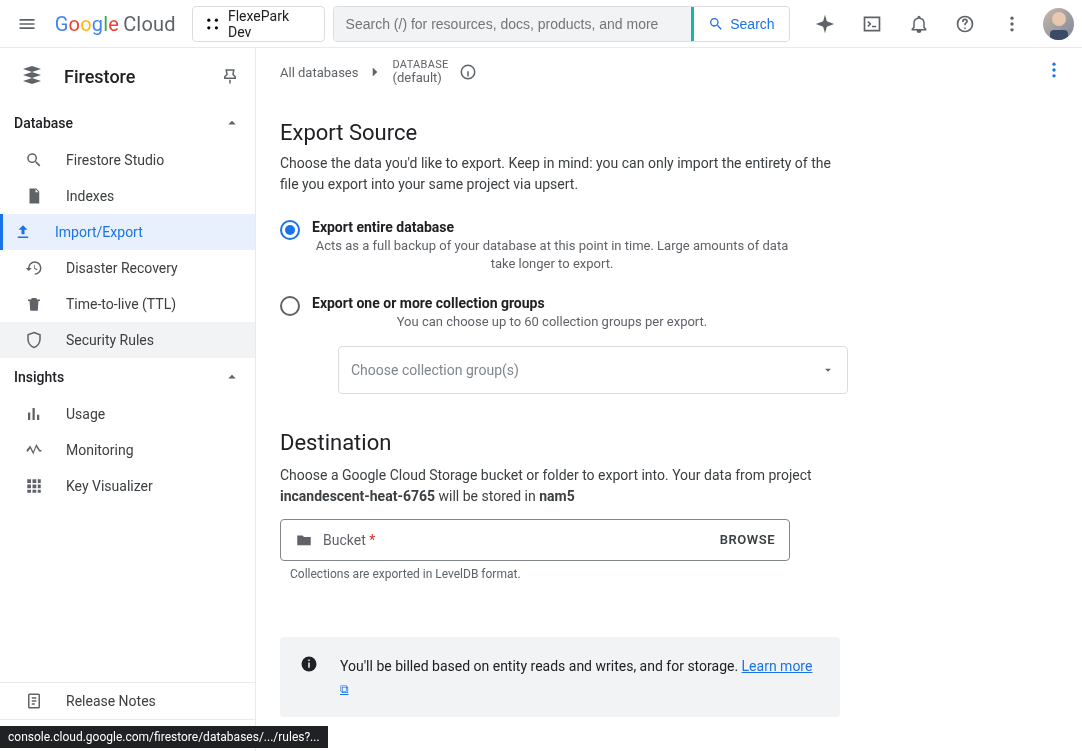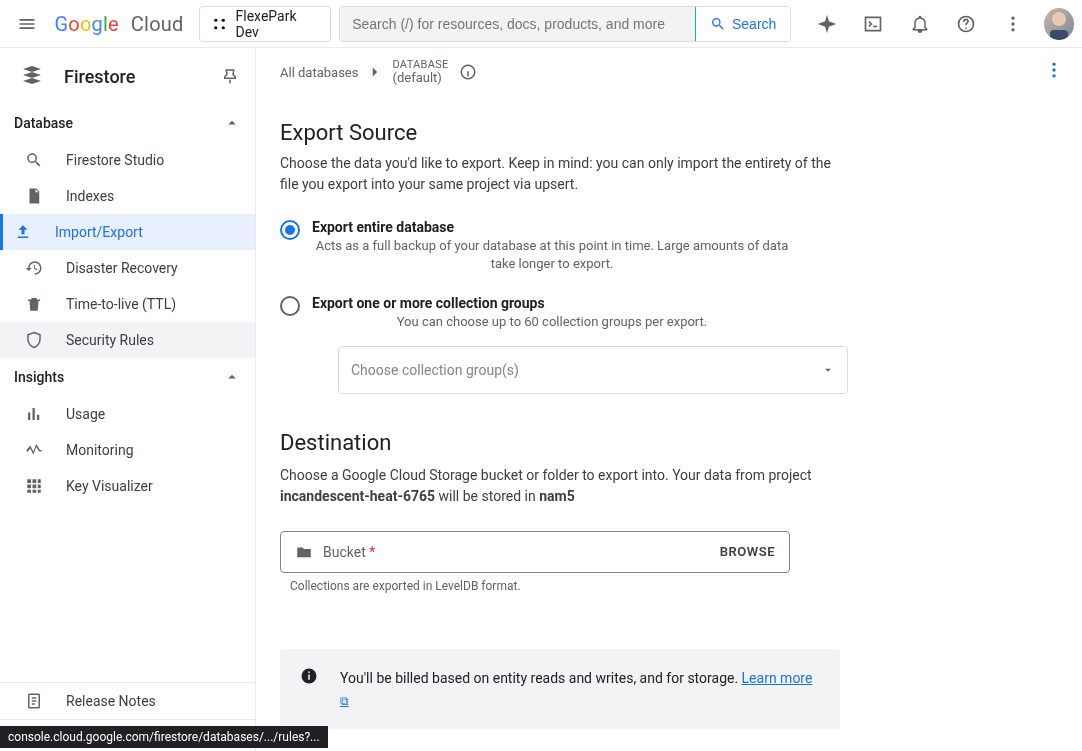--- a/index.html
+++ b/index.html
@@ -15,21 +15,21 @@
     gap: 8px;
   }
   .icon-btn {
     width: 40px; height: 40px;
     display: flex; align-items: center; justify-content: center;
     border: none; background: transparent;
     color: #5f6368; cursor: pointer; border-radius: 50%;
   }
   .icon-btn svg { fill: currentColor; }
   .logo {
-    display: flex; align-items: center; gap: 12px;
+    display: flex; align-items: center; gap: 4px;
     font-size: 20px; color: #5f6368; letter-spacing: 0.2px;
     padding: 0 8px 0 0;
   }
   .logo .l-blue{color:#4285f4}.logo .l-red{color:#ea4335}.logo .l-yellow{color:#fbbc04}.logo .l-green{color:#34a853}
   .project-picker {
     display: flex; align-items: center; gap: 8px;
     border: 1px solid #dadce0; border-radius: 4px;
     height: 36px; padding: 0 12px;
     cursor: pointer; font-size: 14px;
   }
@@ -40,21 +40,21 @@
     width: 478px;
   }
   .search-input {
     flex: 1; border: none; background: #f1f3f4;
     height: 100%; padding: 0 12px; font-size: 14px; color: #5f6368;
     border-radius: 4px 0 0 4px;
   }
   .search-btn {
     display: flex; align-items: center; gap: 6px;
     color: #1a73e8; background: #fff; border: none;
-    border-left: 1px solid #14b8a6;
+    border-left: 3px solid #14b8a6;
     height: 100%; padding: 0 14px; font-size: 14px; font-weight: 500;
     cursor: pointer; border-radius: 0 4px 4px 0;
   }
   .header-spacer { flex: 1; }
   .avatar { width: 32px; height: 32px; border-radius: 50%; background: linear-gradient(135deg,#c9b8a9 0%,#7a8699 100%); display:flex;align-items:center;justify-content:center;color:#fff;font-size:14px; margin-left:4px; position:relative; overflow:hidden;}
   .avatar::after{content:"";position:absolute;bottom:-2px;width:18px;height:12px;background:#3b4a66;border-radius:4px 4px 0 0;}
   .avatar::before{content:"";position:absolute;top:4px;width:14px;height:14px;background:#e8c9b0;border-radius:50%;}
 
   
   .body { display: flex; height: calc(100vh - 48px); }
@@ -415,21 +415,21 @@
               <span>Choose collection group(s)</span>
               <svg width="14" height="14" viewBox="0 0 24 24" fill="#5f6368">
                   <path d="M7 10l5 5 5-5z"></path>
                 </svg>
             </div>
           </div>
         </div>
       </div>
 
       <h2 class="section-title">Destination</h2>
-      <div class="subtext" style="">
+      <div class="subtext" style="margin-bottom:12px">
         <span>Choose a Google Cloud Storage bucket or folder to export into. Your data from project </span><b>incandescent-heat-6765</b><span> will be stored in </span><b>nam5</b>
       </div>
 
       <div class="bucket-box">
         <svg width="18" height="18" viewBox="0 0 24 24" fill="#5f6368">
             <path d="M3 6h7l2 2h9v11H3z"></path>
           </svg>
         <span class="label"><span>Bucket</span> <span class="req">*</span></span>
         <span class="spacer"></span>
         <span class="browse">BROWSE</span>

